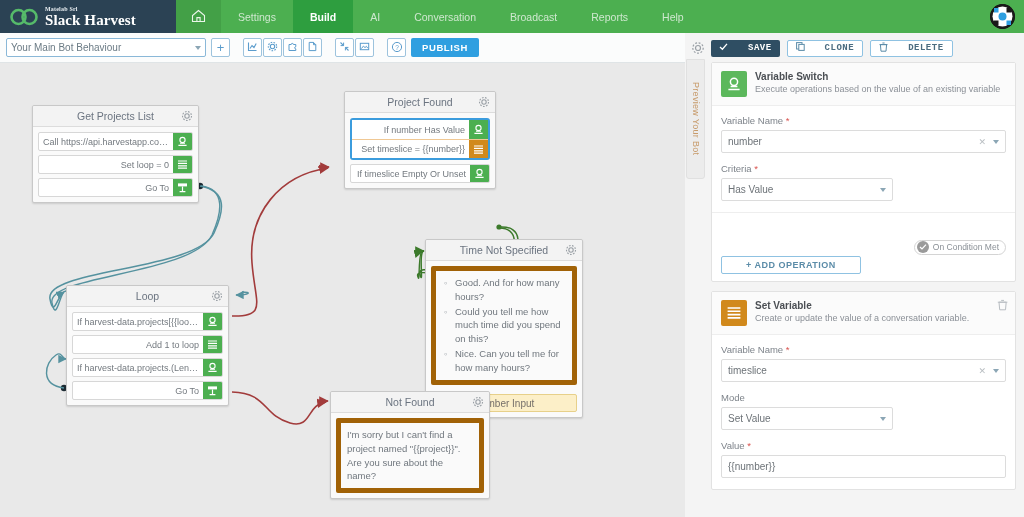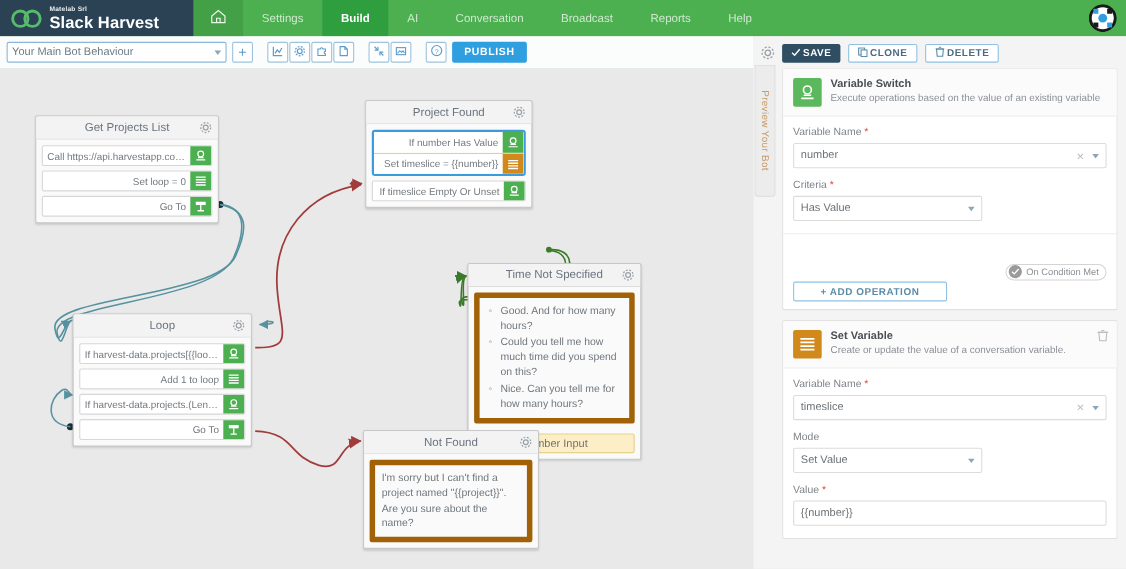--- a/index.html
+++ b/index.html
@@ -9,21 +9,21 @@
     font-family:"Liberation Sans", sans-serif;
     background:#e8e8e8; color:#555; font-size:11px;
   }
   
   #topbar { position:absolute; left:0; top:0; width:1024px; height:33px; background:#4caf50; }
   #brand {
     position:absolute; left:0; top:0; width:176px; height:33px;
     background:#2b4254; display:flex; align-items:center; padding-left:9px;
   }
   #brand-logo { width:30px; height:18px; flex:0 0 auto; margin-right:6px; }
-  #brand-text { display:flex; flex-direction:column; justify-content:flex-start; line-height:1; }
+  #brand-text { display:flex; flex-direction:column; justify-content:flex-start; line-height:1;font-family:Liberation Serif, serif; }
   #brand-sub { color:#e9eef2; font-size:6px; letter-spacing:.2px; margin-bottom:1px; font-weight:bold;}
   #brand-name { color:#ffffff; font-size:15px; font-weight:bold; letter-spacing:.1px; }
   #nav { position:absolute; left:176px; top:0; height:33px; display:flex; }
   .nav-item {
     height:33px; display:flex; align-items:center; justify-content:center;
     padding:0 17px; color:#eaf6ea; font-size:10.5px; cursor:pointer;
   }
   .nav-item.home { padding:0 15px; background:#43a047; }
   .nav-item.active { background:#2e9e3f; color:#fff; font-weight:bold; }
   .nav-item.dim { color:#cfe8cf; }
@@ -118,22 +118,22 @@
     display:flex; align-items:center; justify-content:center;
   }
   #preview-tab span {
     writing-mode:vertical-rl; font-size:9px; color:#c79a6a; letter-spacing:.3px; white-space:nowrap;
   }
   #panel-gear { position:absolute; left:6px; top:8px; width:14px; height:14px; cursor:pointer; }
   #panel-actions {
     position:absolute; left:26px; top:6px; height:18px; display:flex; gap:7px; align-items:center;
   }
   .act-btn {
-    height:17px; border-radius:2px; display:flex; align-items:center; gap:2px;
-    padding:0 8px; font-size:9px; font-weight:bold; letter-spacing:.5px; cursor:pointer;
+    height:17px; border-radius:2px; display:flex; align-items:center; gap:20px;
+    padding:0 8px; font-size:9px; font-weight:bold; letter-spacing:.5px; cursor:pointer;font-family:Liberation Mono, monospace;
   }
   .act-btn.save { background:#2f4e63; color:#fff; }
   .act-btn.ghost { background:#fff; border:1px solid #8fc2e2; color:#4b6c80; }
   #panel-scroll {
     position:absolute; left:26px; top:29px; width:305px; height:452px; overflow:hidden;
   }
   .card {
     background:#fff; border:1px solid #e2e2e2; border-radius:2px; margin-bottom:9px; position:relative;
   }
   .card-head {
@@ -351,21 +351,21 @@
         <span class="row-ico">
           <svg width="13" height="13" viewBox="0 0 13 13">
               <rect x="2" y="2.4" width="9" height="3" fill="#fff"></rect>
               <path d="M6.5 5.4 v5.2 M3.6 10.6 h5.8" stroke="#fff" stroke-width="1.2"></path>
             </svg>
         </span>
       </div>
     </div>
   </div>
 
-  <div class="node" style="left:332px; top:28px; width:152px;">
+  <div class="node" style="left:344px; top:28px; width:152px;">
     <div class="node-head">
       <span>Project Found</span>
       <span class="node-gear">
         <svg width="12" height="12" viewBox="0 0 12 12">
             <circle cx="6" cy="6" r="2.2" fill="none" stroke="#9aa0a6" stroke-width="1.1"></circle>
             <circle cx="6" cy="6" r="4.5" fill="none" stroke="#9aa0a6" stroke-width="1.1" stroke-dasharray="1.7 1.4"></circle>
           </svg>
       </span>
     </div>
     <div class="node-body">

